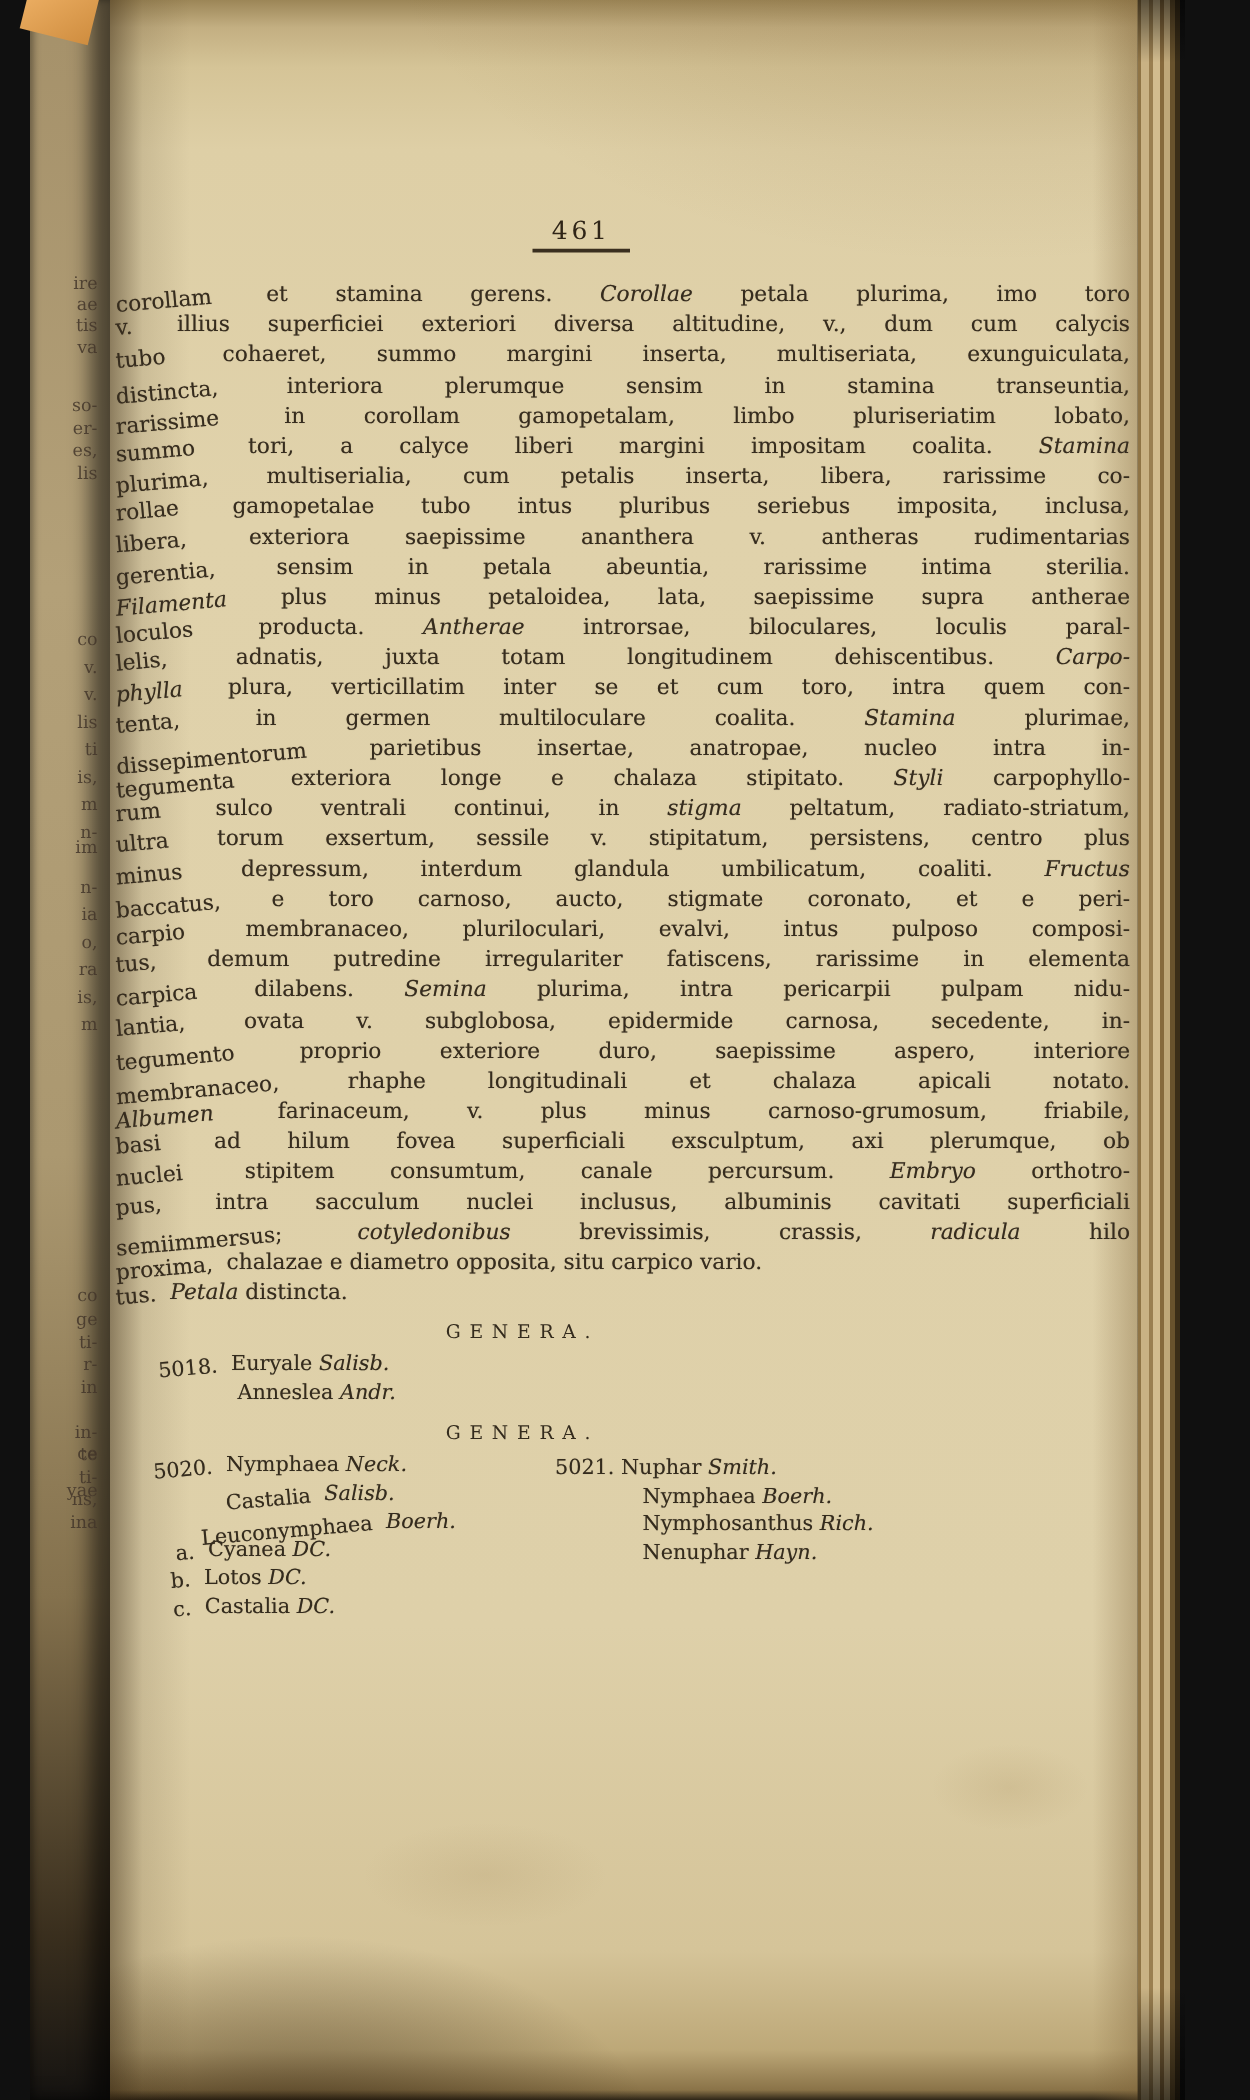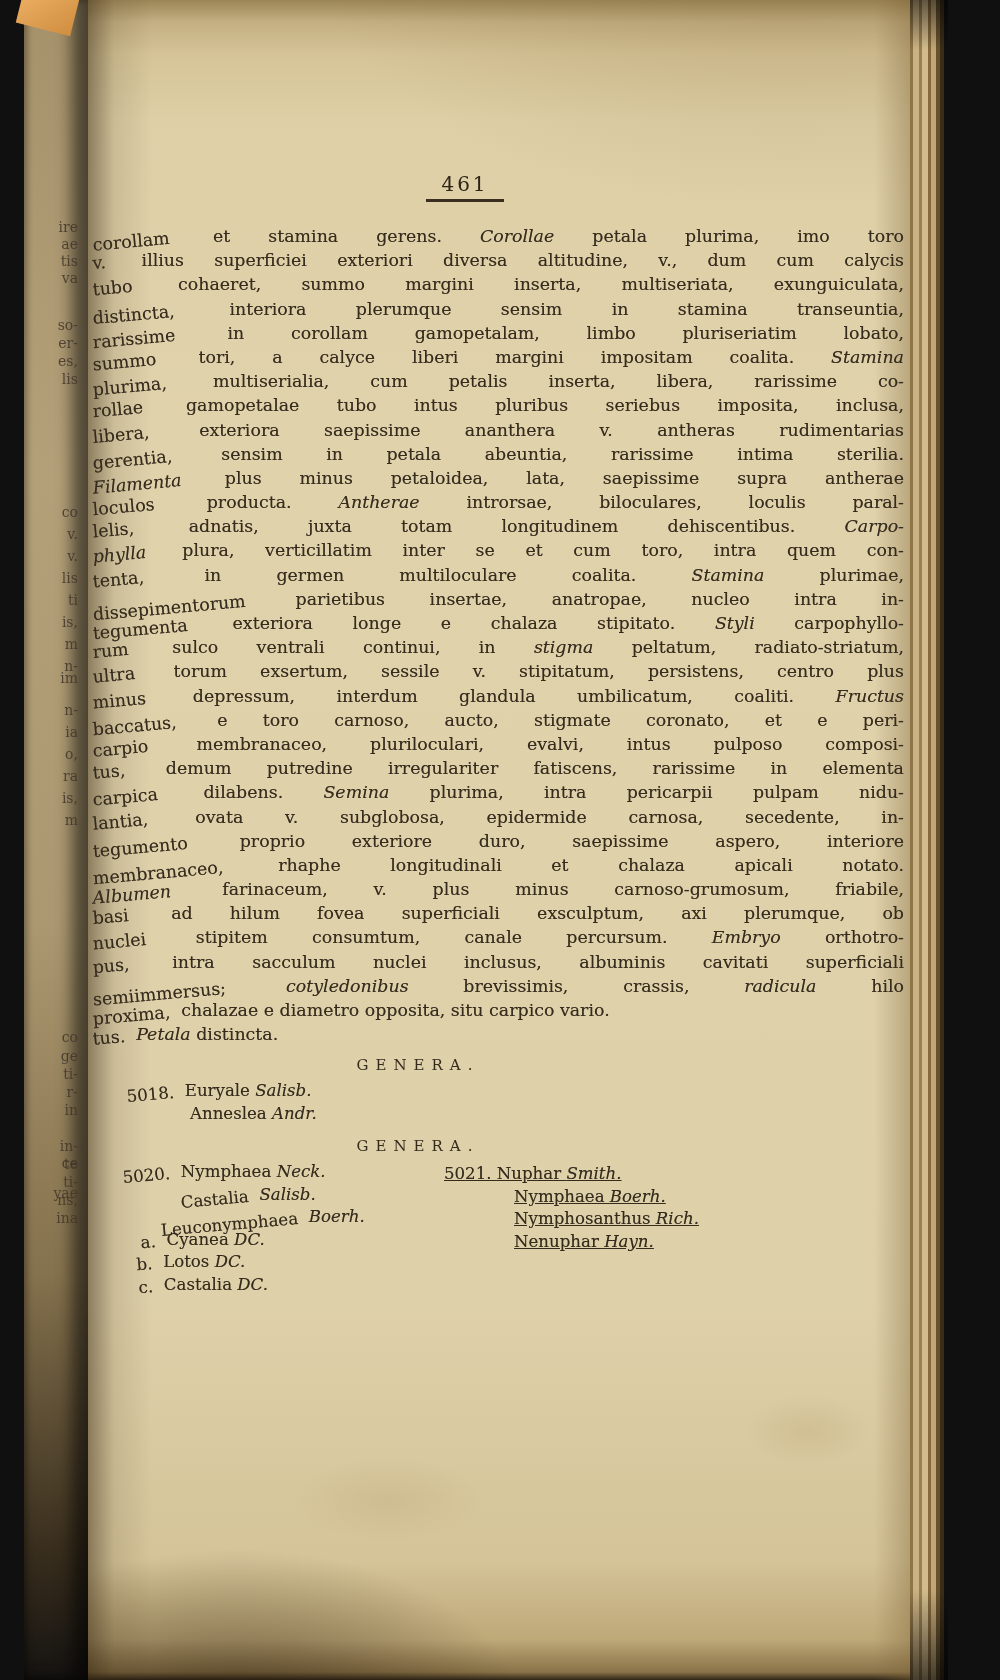--- a/index.html
+++ b/index.html
@@ -53,21 +53,21 @@
   .trib1a{margin-top:18px;text-indent:56px;}
   .trib2a{margin-top:16px;text-indent:56px;}
   .thead-line i:first-child{font-weight:bold;letter-spacing:.5px;}
   .genhead{margin:10px 0 0 215px;width:210px;text-align:center;font-size:15px;letter-spacing:7px;color:#342b1d;}
   .genhead2{margin-top:12px;}
   .grow{display:flex;margin-top:6px;}
   .gcol{color:#342b1d;}
   .gl{font-size:16.6px;line-height:22.5px;text-shadow:0 0 .6px rgba(54,44,30,.45);}
   .g1-left{width:323px;margin-left:34px;}
   .g2-left{width:316px;margin-left:30px;}
-  .g2-right{padding-top:2px;text-decoration:underline;}
+  .g2-right{padding-top:2px;}
   .ind58{margin-left:58px;} .ind38{margin-left:38px;} .ind18{margin-left:18px;}
   .ind14{margin-left:14px;} .ind16{margin-left:16px;} .ind70{margin-left:70px;}
   i{font-style:italic;}
 </style>
 </head>
 <body>
 
 <div class="facing">
   <span class="frag" style="top:220px">ire</span>
   <span class="frag" style="top:237px">ae</span>

